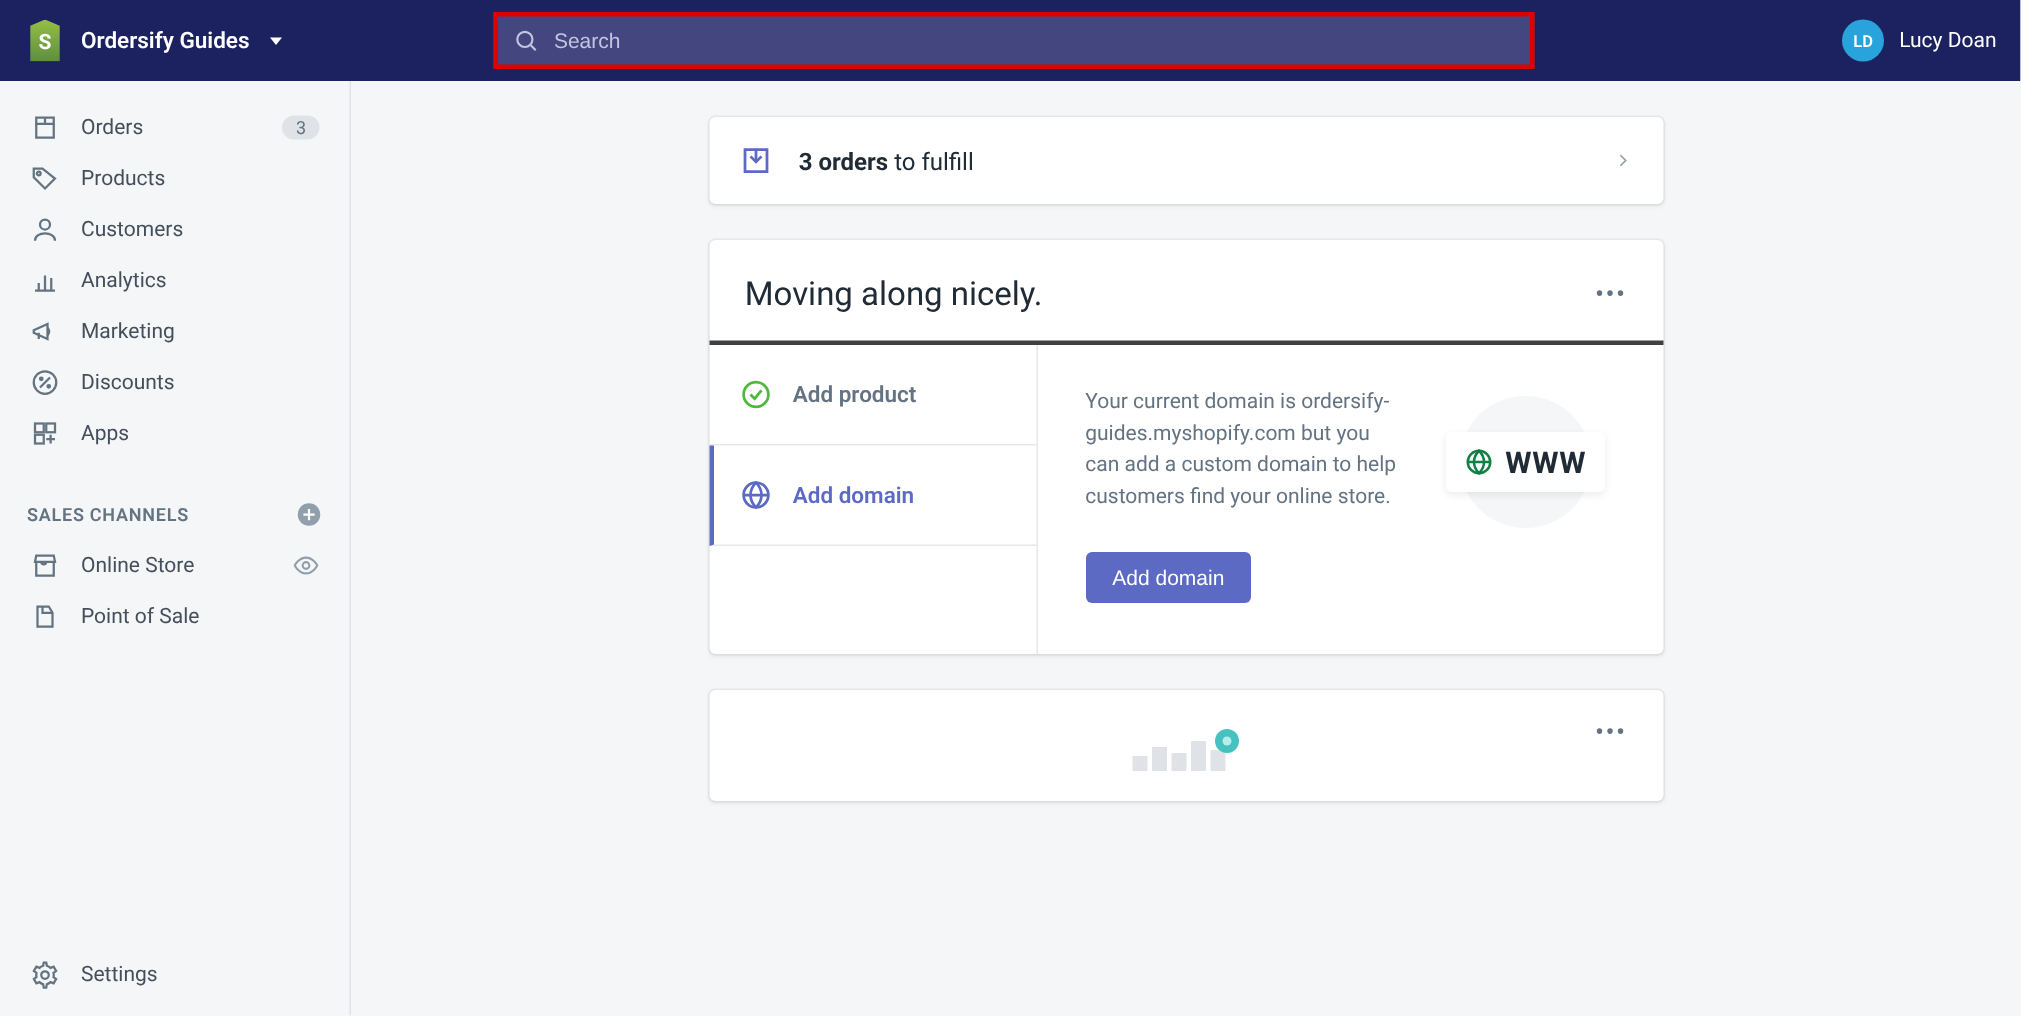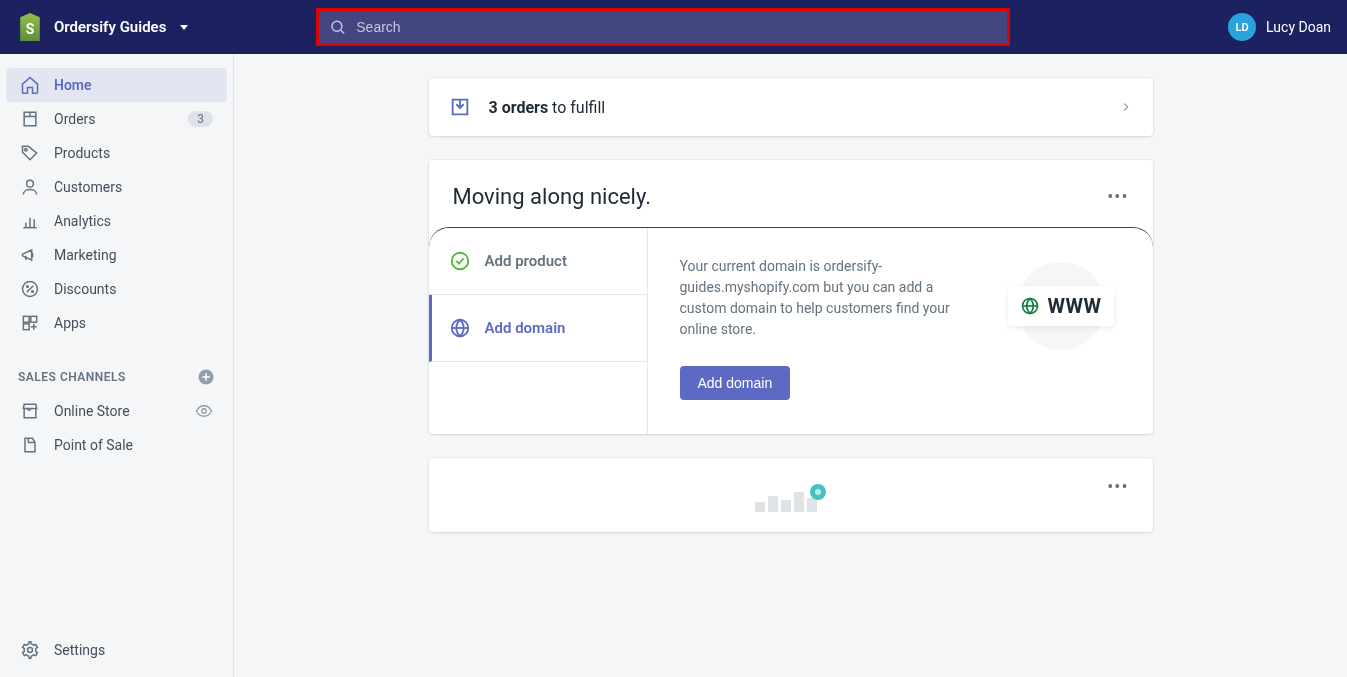--- a/index.html
+++ b/index.html
@@ -32,21 +32,21 @@
       left:50%; top:50%; transform:translate(-50%,-40%); font-size:14px;
     }
     .store-name { color: white; font-weight: 600; font-size: 15px; }
     .caret-down {
       width:0; height:0; border-left:4px solid transparent;
       border-right:4px solid transparent; border-top:5px solid white;
       margin-left:4px;
     }
     .search-wrap {
       position: absolute;
-      left: 316px;
+      left: 329px;
       width: 694px;
       height: 38px;
       background: #43467f;
       border: 3px solid #df0000;
       display:flex; align-items:center; padding:0 10px;
     }
     .search-icon-svg { width:18px; height:18px; stroke:#c3c6e0; fill:none; stroke-width:2;}
     .search-input {
       background:transparent; border:none; outline:none;
       color:#c3c6e0; font-size:14px; margin-left:10px; width:100%;
@@ -84,40 +84,40 @@
     .sidebar-section {
       display:flex; align-items:center; justify-content:space-between;
       font-size:12px; color:#637381; font-weight:600;
       padding:8px 18px; margin-top:20px; letter-spacing:0.5px;
     }
     .add-circle { width:18px; height:18px; fill:#919eab; cursor:pointer; }
     .eye-icon-s { width:18px; height:18px; fill:#919eab; margin-left:auto; }
     .sidebar-bottom { margin-top:auto; padding-bottom:10px; }
     
     .main { flex:1; overflow-y:auto; padding:24px 0 0 0; }
-    .content-col { width:724px; margin:0 auto; }
+    .content-col { width:636px; margin:0 auto; }
     .card {
       background:white; border-radius:4px;
       box-shadow:0 0 0 1px rgba(63,63,68,.05),0 1px 3px rgba(63,63,68,.12);
       margin-bottom:24px;
     }
     .fulfill-card {
       display:flex; align-items:center; padding:18px 20px;
       justify-content:space-between; cursor:pointer;
     }
     .fulfill-left { display:flex; align-items:center; gap:18px; font-size:16px; }
     .fulfill-icon { width:22px; height:22px; stroke:#5c6ac4; fill:none; stroke-width:2;}
     .chev-right { width:14px; height:14px; stroke:#919eab; fill:none; stroke-width:2;}
     .card-header {
       display:flex; align-items:center; justify-content:space-between;
       padding:24px 24px 18px 24px;
     }
     .card-title { font-size:22px; color:#212b36; font-weight:400; }
     .dots { font-size:18px; color:#637381; cursor:pointer; letter-spacing:1px;}
-    .split { display:flex; border-top:1px solid #404040;border-radius:20px; }
+    .split { display:flex; border-top:3px solid #404040; }
     .step-list { width:218px; }
     .step-item {
       display:flex; align-items:center; gap:14px;
       padding:22px 20px; border-bottom:1px solid #e6e8eb;
       font-size:15px; font-weight:600; color:#637381; cursor:pointer;
     }
     .step-item.done .step-icon { stroke:#50b83c; }
     .step-item.active { border-left:3px solid #5c6ac4; padding-left:17px; color:#5c6ac4; }
     .step-item.active .step-icon { stroke:#5c6ac4; }
     .step-icon { width:22px; height:22px; fill:none; stroke-width:2; }
@@ -173,26 +173,20 @@
     <input class="search-input" placeholder="Search" style="">
   </div>
   <div class="user-wrap">
     <div class="avatar">LD</div>
     <span class="user-name">Lucy Doan</span>
   </div>
 </div>
 
 <div class="layout">
   <nav class="sidebar">
-    <div class="nav-item active">
-      <svg class="nav-icon" viewBox="0 0 24 24">
-          <path d="M3 11l9-8 9 8v10a1 1 0 01-1 1h-5v-7h-6v7H4a1 1 0 01-1-1z"></path>
-        </svg>
-      <span>Home</span>
-    </div>
     <div class="nav-item">
       <svg class="nav-icon" viewBox="0 0 24 24">
           <path d="M5 4h14v5H5z"></path>
           <path d="M5 9v11h14V9"></path>
           <path d="M12 4v5"></path>
         </svg>
       <span>Orders</span>
       <span class="nav-badge">3</span>
     </div>
     <div class="nav-item">

